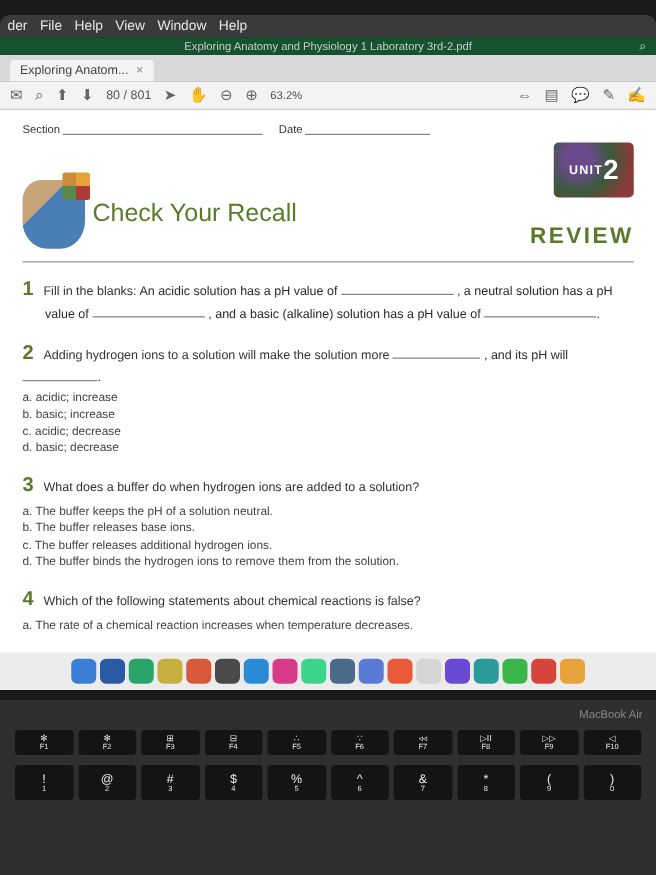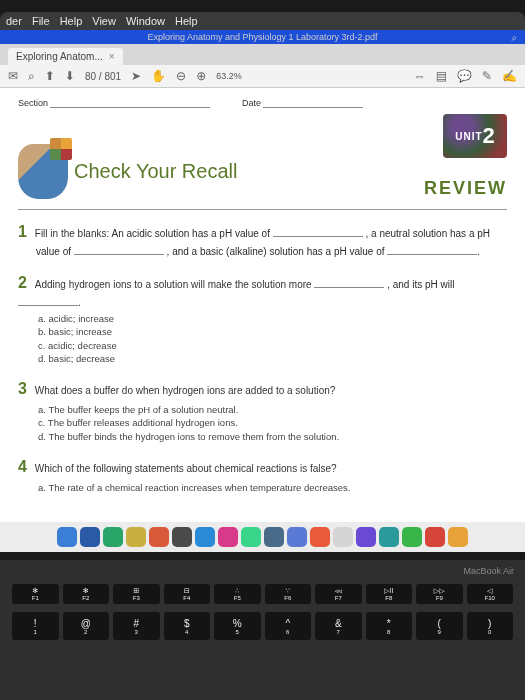--- a/index.html
+++ b/index.html
@@ -25,21 +25,21 @@
   .menubar {
     background: #3a3a3a;
     color: #e8e8e8;
     font-size: 11px;
     padding: 3px 6px;
     display: flex;
     gap: 10px;
   }
   .menubar span { cursor: default; }
   .titlebar {
-    background: #1d4ed8;
+    background: #14532d;
     color: #ccc;
     font-size: 9px;
     text-align: center;
     padding: 2px 0;
     position: relative;
   }
   .titlebar .search-icon {
     position: absolute;
     right: 8px;
     top: 2px;
@@ -157,21 +157,21 @@
     width: 14px;
   }
   .qtext { font-weight: 500; color: #333; }
   .blank {
     border-bottom: 1px solid #888;
     display: inline-block;
     min-width: 90px;
     height: 9px;
     vertical-align: baseline;
   }
-  .opts { margin-left: 20px; margin-top: 2px; }
+  .opts { margin-top: 2px; }
   .opts div { color: #444; font-size: 9.5px; line-height: 1.4; }
   .dock {
     position: absolute;
     bottom: 0;
     left: 0;
     right: 0;
     height: 30px;
     background: rgba(200,200,200,0.35);
     display: flex;
     align-items: center;
@@ -262,21 +262,21 @@
     <span class="icon">✎</span>
     <span class="icon">✍</span>
   </div>
 
   <div class="document">
     <div class="doc-head">
       <div class="field">
         <span>Section</span>
         <span class="line" style="width:160px"></span>
       </div>
-      <div class="field" style="margin-left:32px">
+      <div class="field" style="margin-left:13px">
         <span>Date</span>
         <span class="line" style="width:100px"></span>
       </div>
     </div>
 
     <div class="banner">
       <div class="banner-left">
         <div class="head-img">
           <div class="puzzle"></div>
         </div>
@@ -316,20 +316,21 @@
         <div>c.  acidic; decrease</div>
         <div>d.  basic; decrease</div>
       </div>
     </div>
 
     <div class="q">
       <span class="qnum">3</span>
       <span class="qtext">What does a buffer do when hydrogen ions are added to a solution?</span>
       <div class="opts">
         <div>a.  The buffer keeps the pH of a solution neutral.</div>
+        <div>b.  The buffer releases base ions.</div>
         <div>c.  The buffer releases additional hydrogen ions.</div>
         <div>d.  The buffer binds the hydrogen ions to remove them from the solution.</div>
       </div>
     </div>
 
     <div class="q">
       <span class="qnum">4</span>
       <span class="qtext">Which of the following statements about chemical reactions is false?</span>
       <div class="opts">
         <div>a.  The rate of a chemical reaction increases when temperature decreases.</div>

